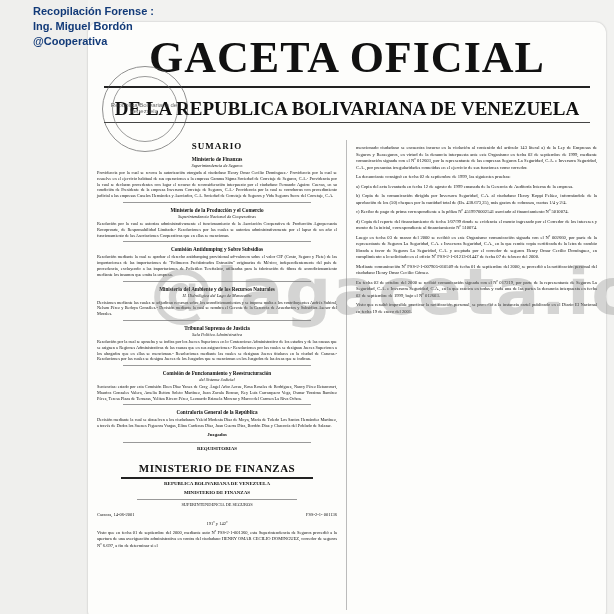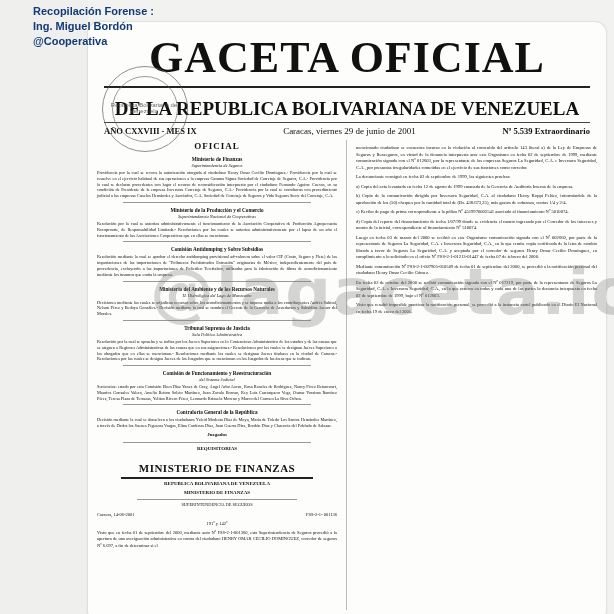--- a/index.html
+++ b/index.html
@@ -147,34 +147,29 @@
     <div>@Cooperativa</div>
   </div>
 
   <div class="sheet">
 
     <div class="masthead">
       <div class="gaceta">GACETA OFICIAL</div>
       <div class="hrule"></div>
       <div class="republica">DE LA REPUBLICA BOLIVARIANA DE VENEZUELA</div>
       <div class="hrule thin"></div>
-      <div class="issueline">
-        <span>AÑO CXXVIII - MES IX</span>
-        <span class="center">Caracas, viernes 29 de junio de 2001</span>
-        <span>Nº 5.539 Extraordinario</span>
-      </div>
     </div>
 
     <div class="seal"></div>
     <div class="sealtext">República Bolivariana de Venezuela</div>
 
     <div class="cols">
 
       <div class="col left">
-        <div class="sumario">OFICIAL</div>
+        <div class="sumario">SUMARIO</div>
 
         <div>
           <div class="org">Ministerio de Finanzas</div>
           <div class="suborg">Superintendencia de Seguros</div>
           <div class="entry">Providencia por la cual se revoca la autorización otorgada al ciudadano Henry Omar Cecilio Domínguez.- Providencia por la cual se resuelve en el ejercicio habitual de sus operaciones a la empresa Gamma Sigma Sociedad de Corretaje de Seguros, C.A.- Providencia por la cual se declaran procedentes con lugar el recurso de reconsideración interpuesto por el ciudadano Fernando Aguirre Cuevas, en su condición de Presidente de la empresa Inversora Corretaje de Seguros, C.A.- Providencia por la cual se corroboran con procedimiento judicial a las empresas Canelos Hernández y Asociados, C.A. Sociedad de Corretaje de Seguros y Vida Seguros Sucre del Corretaje, C.A.</div>
         </div>
         <div class="ruleS"></div>
 
         <div>
           <div class="org">Ministerio de la Producción y el Comercio</div>

